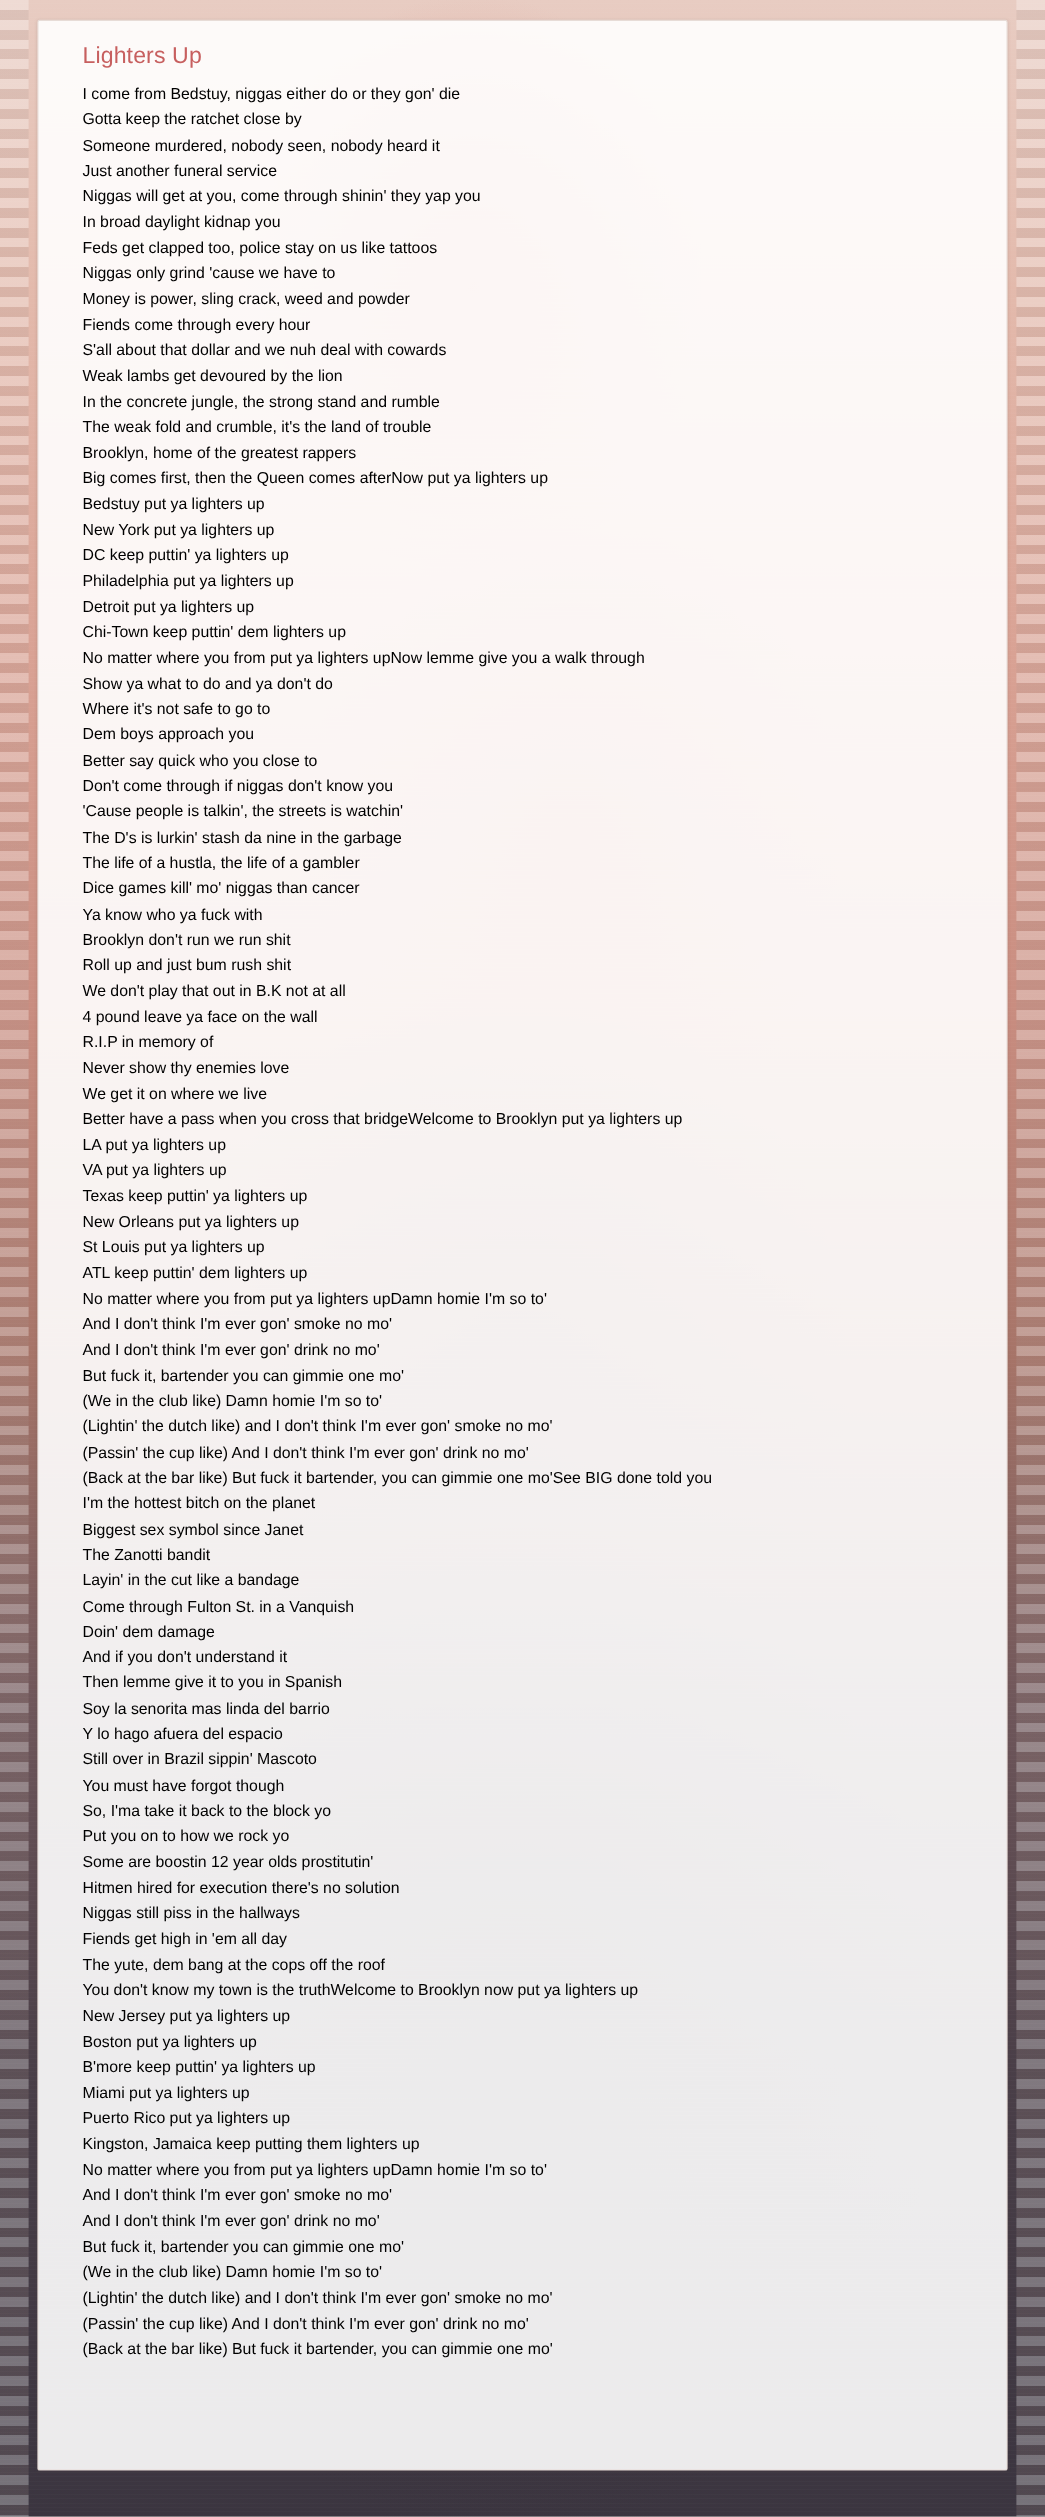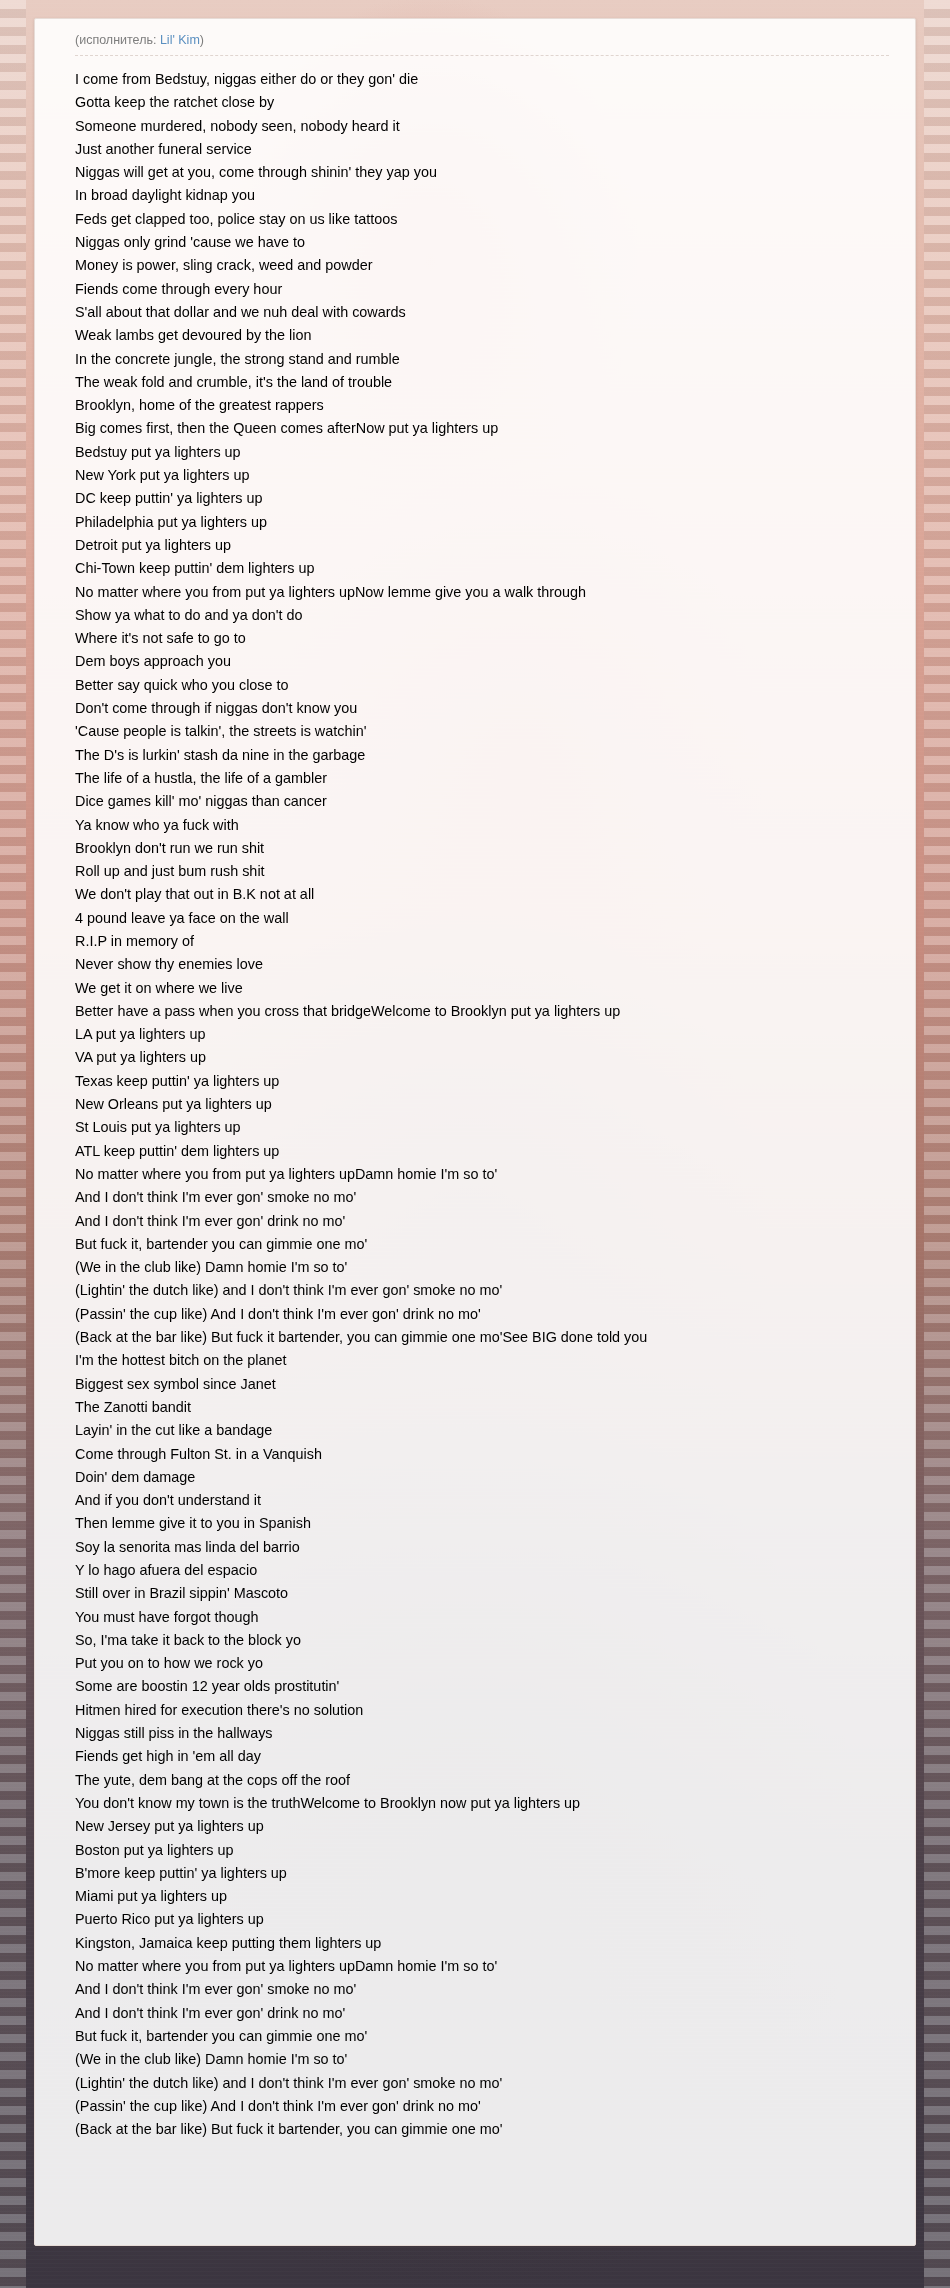--- a/index.html
+++ b/index.html
@@ -95,16 +95,16 @@
 </style>
 </head>
 <body>
 
 <div class="page">
   <div class="bg-photo"></div>
   <div class="edge-left"></div>
   <div class="edge-right"></div>
 
   <div class="card">
-    <div class="artist-line"><span>(исполнитель:</span> <a class="artist-link" href="#">Lil' Kim</a><span>)</span></div>
+    <h1 class="song-title">Lighters Up</h1>
     <div class="lyrics"><div class="lyric-line">I come from Bedstuy, niggas either do or they gon' die</div><div class="lyric-line">Gotta keep the ratchet close by</div><div class="lyric-line">Someone murdered, nobody seen, nobody heard it</div><div class="lyric-line">Just another funeral service</div><div class="lyric-line">Niggas will get at you, come through shinin' they yap you</div><div class="lyric-line">In broad daylight kidnap you</div><div class="lyric-line">Feds get clapped too, police stay on us like tattoos</div><div class="lyric-line">Niggas only grind 'cause we have to</div><div class="lyric-line">Money is power, sling crack, weed and powder</div><div class="lyric-line">Fiends come through every hour</div><div class="lyric-line">S'all about that dollar and we nuh deal with cowards</div><div class="lyric-line">Weak lambs get devoured by the lion</div><div class="lyric-line">In the concrete jungle, the strong stand and rumble</div><div class="lyric-line">The weak fold and crumble, it's the land of trouble</div><div class="lyric-line">Brooklyn, home of the greatest rappers</div><div class="lyric-line">Big comes first, then the Queen comes afterNow put ya lighters up</div><div class="lyric-line">Bedstuy put ya lighters up</div><div class="lyric-line">New York put ya lighters up</div><div class="lyric-line">DC keep puttin' ya lighters up</div><div class="lyric-line">Philadelphia put ya lighters up</div><div class="lyric-line">Detroit put ya lighters up</div><div class="lyric-line">Chi-Town keep puttin' dem lighters up</div><div class="lyric-line">No matter where you from put ya lighters upNow lemme give you a walk through</div><div class="lyric-line">Show ya what to do and ya don't do</div><div class="lyric-line">Where it's not safe to go to</div><div class="lyric-line">Dem boys approach you</div><div class="lyric-line">Better say quick who you close to</div><div class="lyric-line">Don't come through if niggas don't know you</div><div class="lyric-line">'Cause people is talkin', the streets is watchin'</div><div class="lyric-line">The D's is lurkin' stash da nine in the garbage</div><div class="lyric-line">The life of a hustla, the life of a gambler</div><div class="lyric-line">Dice games kill' mo' niggas than cancer</div><div class="lyric-line">Ya know who ya fuck with</div><div class="lyric-line">Brooklyn don't run we run shit</div><div class="lyric-line">Roll up and just bum rush shit</div><div class="lyric-line">We don't play that out in B.K not at all</div><div class="lyric-line">4 pound leave ya face on the wall</div><div class="lyric-line">R.I.P in memory of</div><div class="lyric-line">Never show thy enemies love</div><div class="lyric-line">We get it on where we live</div><div class="lyric-line">Better have a pass when you cross that bridgeWelcome to Brooklyn put ya lighters up</div><div class="lyric-line">LA put ya lighters up</div><div class="lyric-line">VA put ya lighters up</div><div class="lyric-line">Texas keep puttin' ya lighters up</div><div class="lyric-line">New Orleans put ya lighters up</div><div class="lyric-line">St Louis put ya lighters up</div><div class="lyric-line">ATL keep puttin' dem lighters up</div><div class="lyric-line">No matter where you from put ya lighters upDamn homie I'm so to'</div><div class="lyric-line">And I don't think I'm ever gon' smoke no mo'</div><div class="lyric-line">And I don't think I'm ever gon' drink no mo'</div><div class="lyric-line">But fuck it, bartender you can gimmie one mo'</div><div class="lyric-line">(We in the club like) Damn homie I'm so to'</div><div class="lyric-line">(Lightin' the dutch like) and I don't think I'm ever gon' smoke no mo'</div><div class="lyric-line">(Passin' the cup like) And I don't think I'm ever gon' drink no mo'</div><div class="lyric-line">(Back at the bar like) But fuck it bartender, you can gimmie one mo'See BIG done told you</div><div class="lyric-line">I'm the hottest bitch on the planet</div><div class="lyric-line">Biggest sex symbol since Janet</div><div class="lyric-line">The Zanotti bandit</div><div class="lyric-line">Layin' in the cut like a bandage</div><div class="lyric-line">Come through Fulton St. in a Vanquish</div><div class="lyric-line">Doin' dem damage</div><div class="lyric-line">And if you don't understand it</div><div class="lyric-line">Then lemme give it to you in Spanish</div><div class="lyric-line">Soy la senorita mas linda del barrio</div><div class="lyric-line">Y lo hago afuera del espacio</div><div class="lyric-line">Still over in Brazil sippin' Mascoto</div><div class="lyric-line">You must have forgot though</div><div class="lyric-line">So, I'ma take it back to the block yo</div><div class="lyric-line">Put you on to how we rock yo</div><div class="lyric-line">Some are boostin 12 year olds prostitutin'</div><div class="lyric-line">Hitmen hired for execution there's no solution</div><div class="lyric-line">Niggas still piss in the hallways</div><div class="lyric-line">Fiends get high in 'em all day</div><div class="lyric-line">The yute, dem bang at the cops off the roof</div><div class="lyric-line">You don't know my town is the truthWelcome to Brooklyn now put ya lighters up</div><div class="lyric-line">New Jersey put ya lighters up</div><div class="lyric-line">Boston put ya lighters up</div><div class="lyric-line">B'more keep puttin' ya lighters up</div><div class="lyric-line">Miami put ya lighters up</div><div class="lyric-line">Puerto Rico put ya lighters up</div><div class="lyric-line">Kingston, Jamaica keep putting them lighters up</div><div class="lyric-line">No matter where you from put ya lighters upDamn homie I'm so to'</div><div class="lyric-line">And I don't think I'm ever gon' smoke no mo'</div><div class="lyric-line">And I don't think I'm ever gon' drink no mo'</div><div class="lyric-line">But fuck it, bartender you can gimmie one mo'</div><div class="lyric-line">(We in the club like) Damn homie I'm so to'</div><div class="lyric-line">(Lightin' the dutch like) and I don't think I'm ever gon' smoke no mo'</div><div class="lyric-line">(Passin' the cup like) And I don't think I'm ever gon' drink no mo'</div><div class="lyric-line">(Back at the bar like) But fuck it bartender, you can gimmie one mo'</div></div>
   </div>
 </div>
 
 </body></html>

